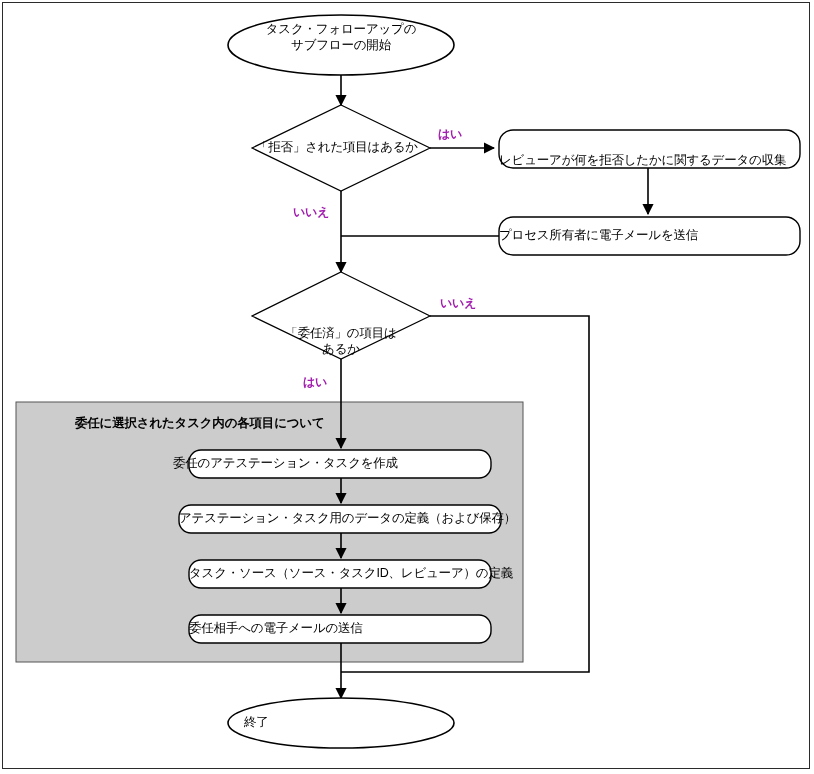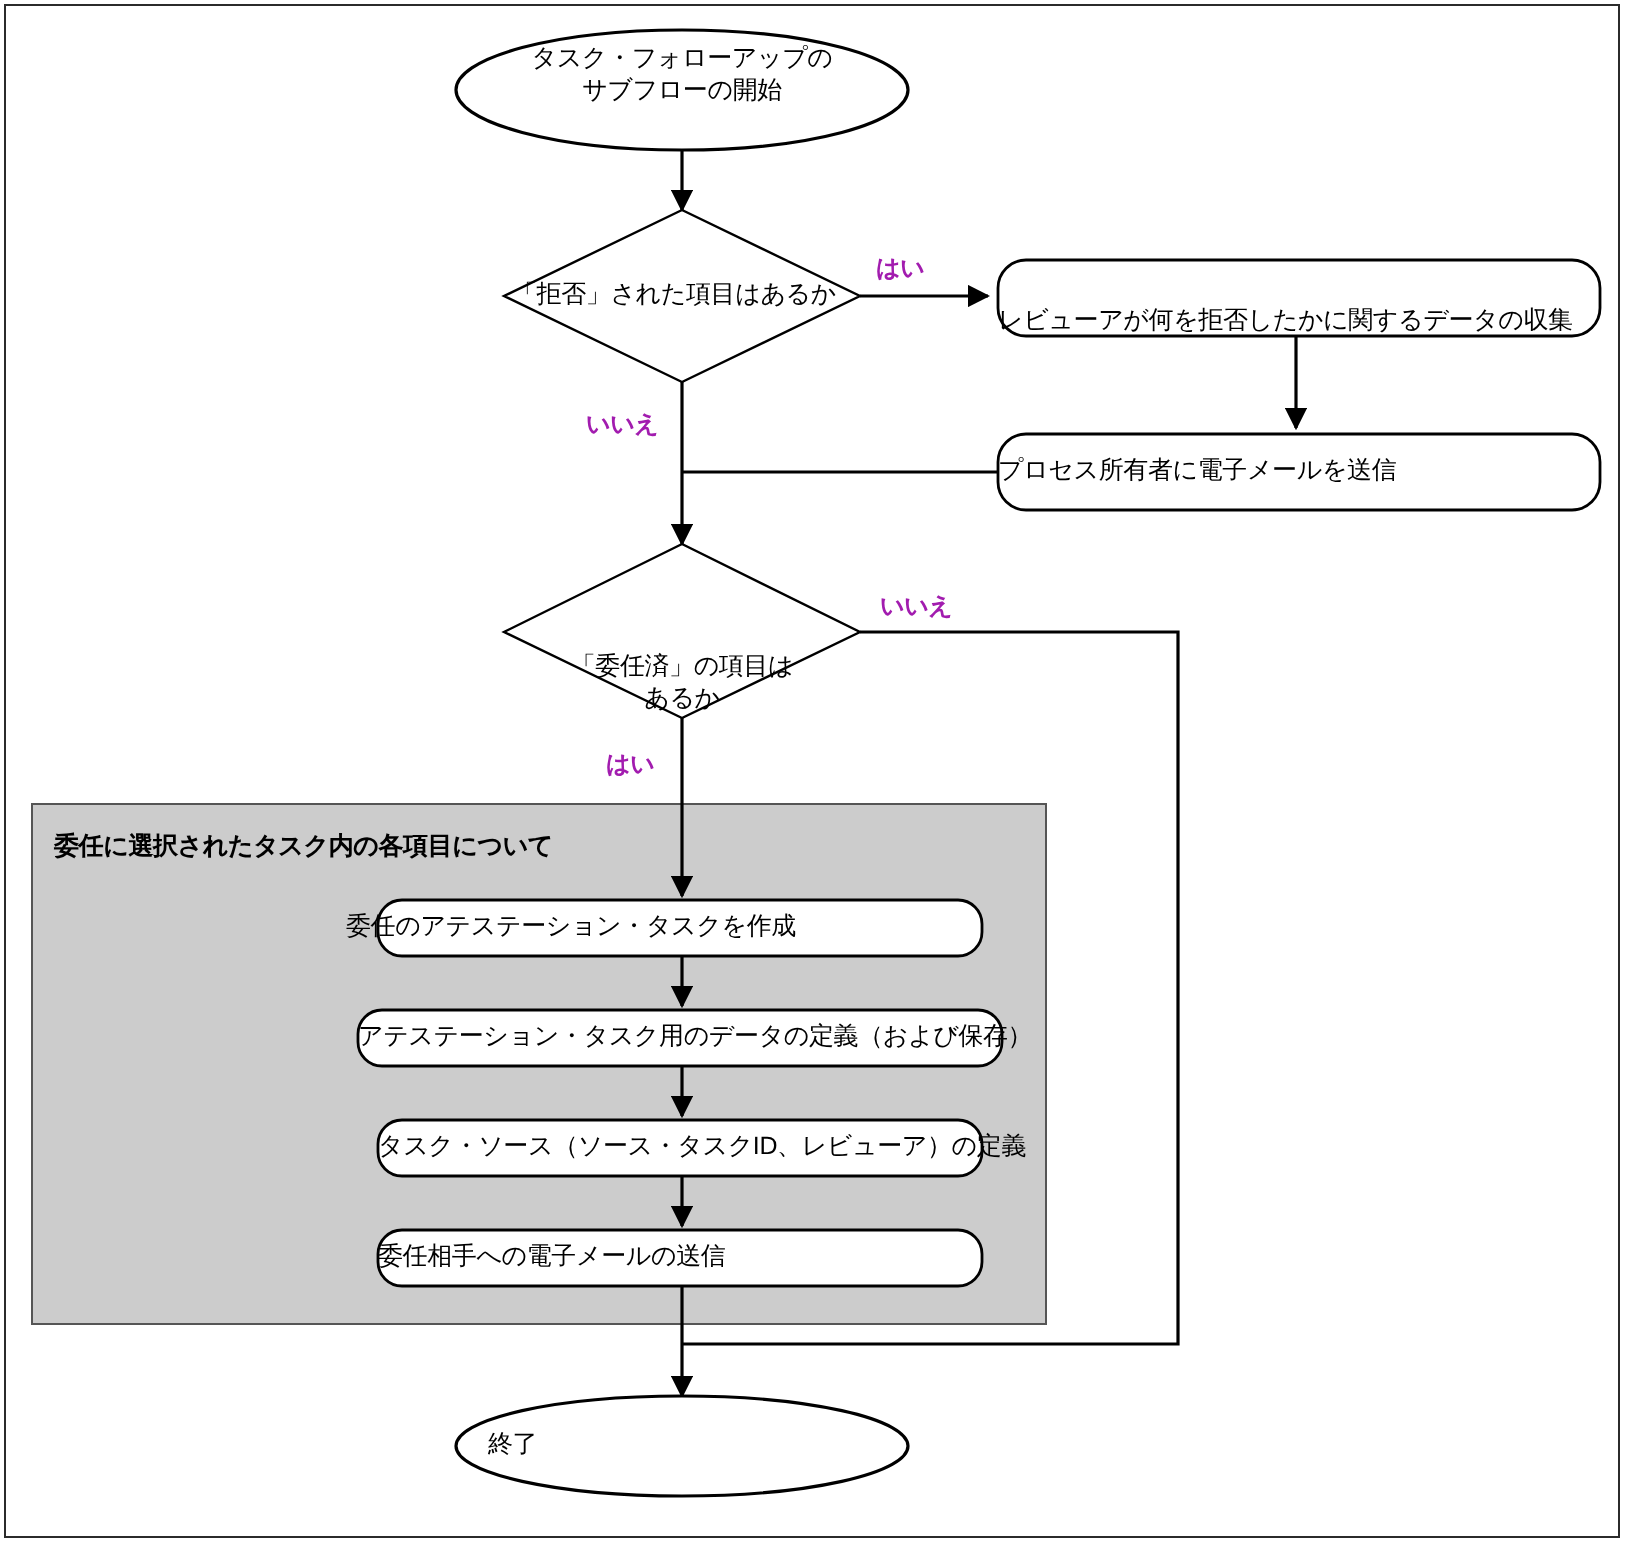--- a/index.html
+++ b/index.html
@@ -52,20 +52,21 @@
     letter-spacing: -0.2px;
     white-space: nowrap;
   }
   .group-title {
     position: absolute;
     color: #000000;
     font-size: 12.5px;
     font-weight: bold;
     letter-spacing: -0.2px;
     white-space: nowrap;
+    margin-left: 48px;
   }
 </style>
 </head>
 <body>
 
 <div id="page">
 
   <div id="frame"></div>
 
   <svg class="layer" viewBox="0 0 814 774" xmlns="http://www.w3.org/2000/svg">

